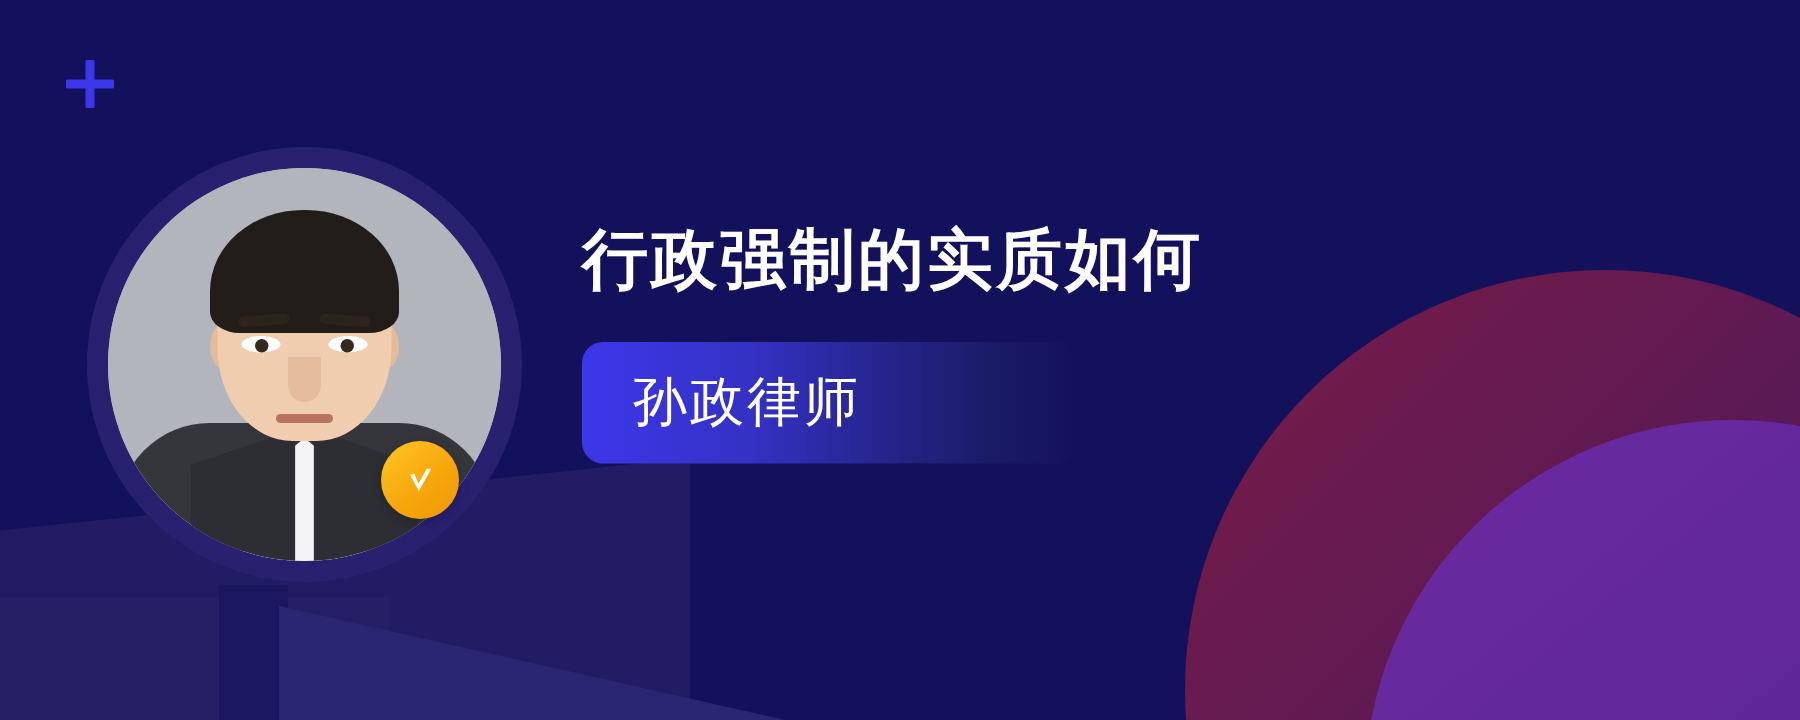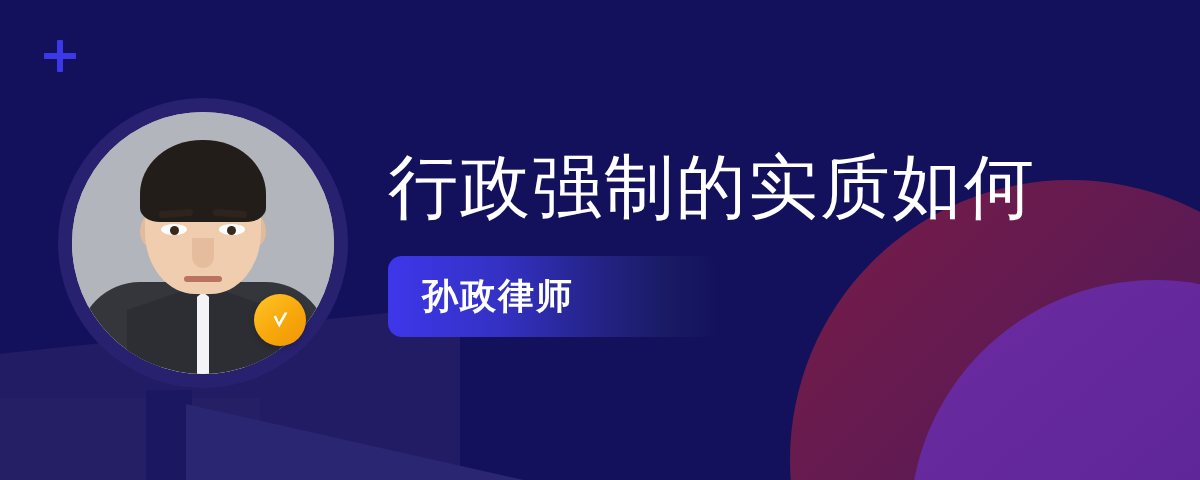--- a/index.html
+++ b/index.html
@@ -228,39 +228,39 @@
   
   .content {
     position: absolute;
     left: 388px;
     top: 150px;
     width: 760px;
   }
   .headline {
     margin: 0;
     color: #ffffff;
-    font-size: 70px;
+    font-size: 44px;
     line-height: 1.08;
-    font-weight: normal;
+    font-weight: bold;
     letter-spacing: 2px;
     white-space: nowrap;
   }
   .name-badge {
     margin-top: 30px;
     display: inline-block;
     min-width: 330px;
     padding: 22px 34px 23px 34px;
     border-radius: 14px;
     background: linear-gradient(90deg, #3d37ea 0%, #3431c4 34%, #25248a 62%, #191a63 85%, #14115c 100%);
     box-sizing: border-box;
   }
   .name-badge-text {
     color: #ffffff;
     font-size: 36px;
-    font-weight: bold;
+    font-weight: normal;
     letter-spacing: 2px;
     line-height: 1;
     white-space: nowrap;
   }
 </style>
 </head>
 <body>
 
 <div class="banner">
 

